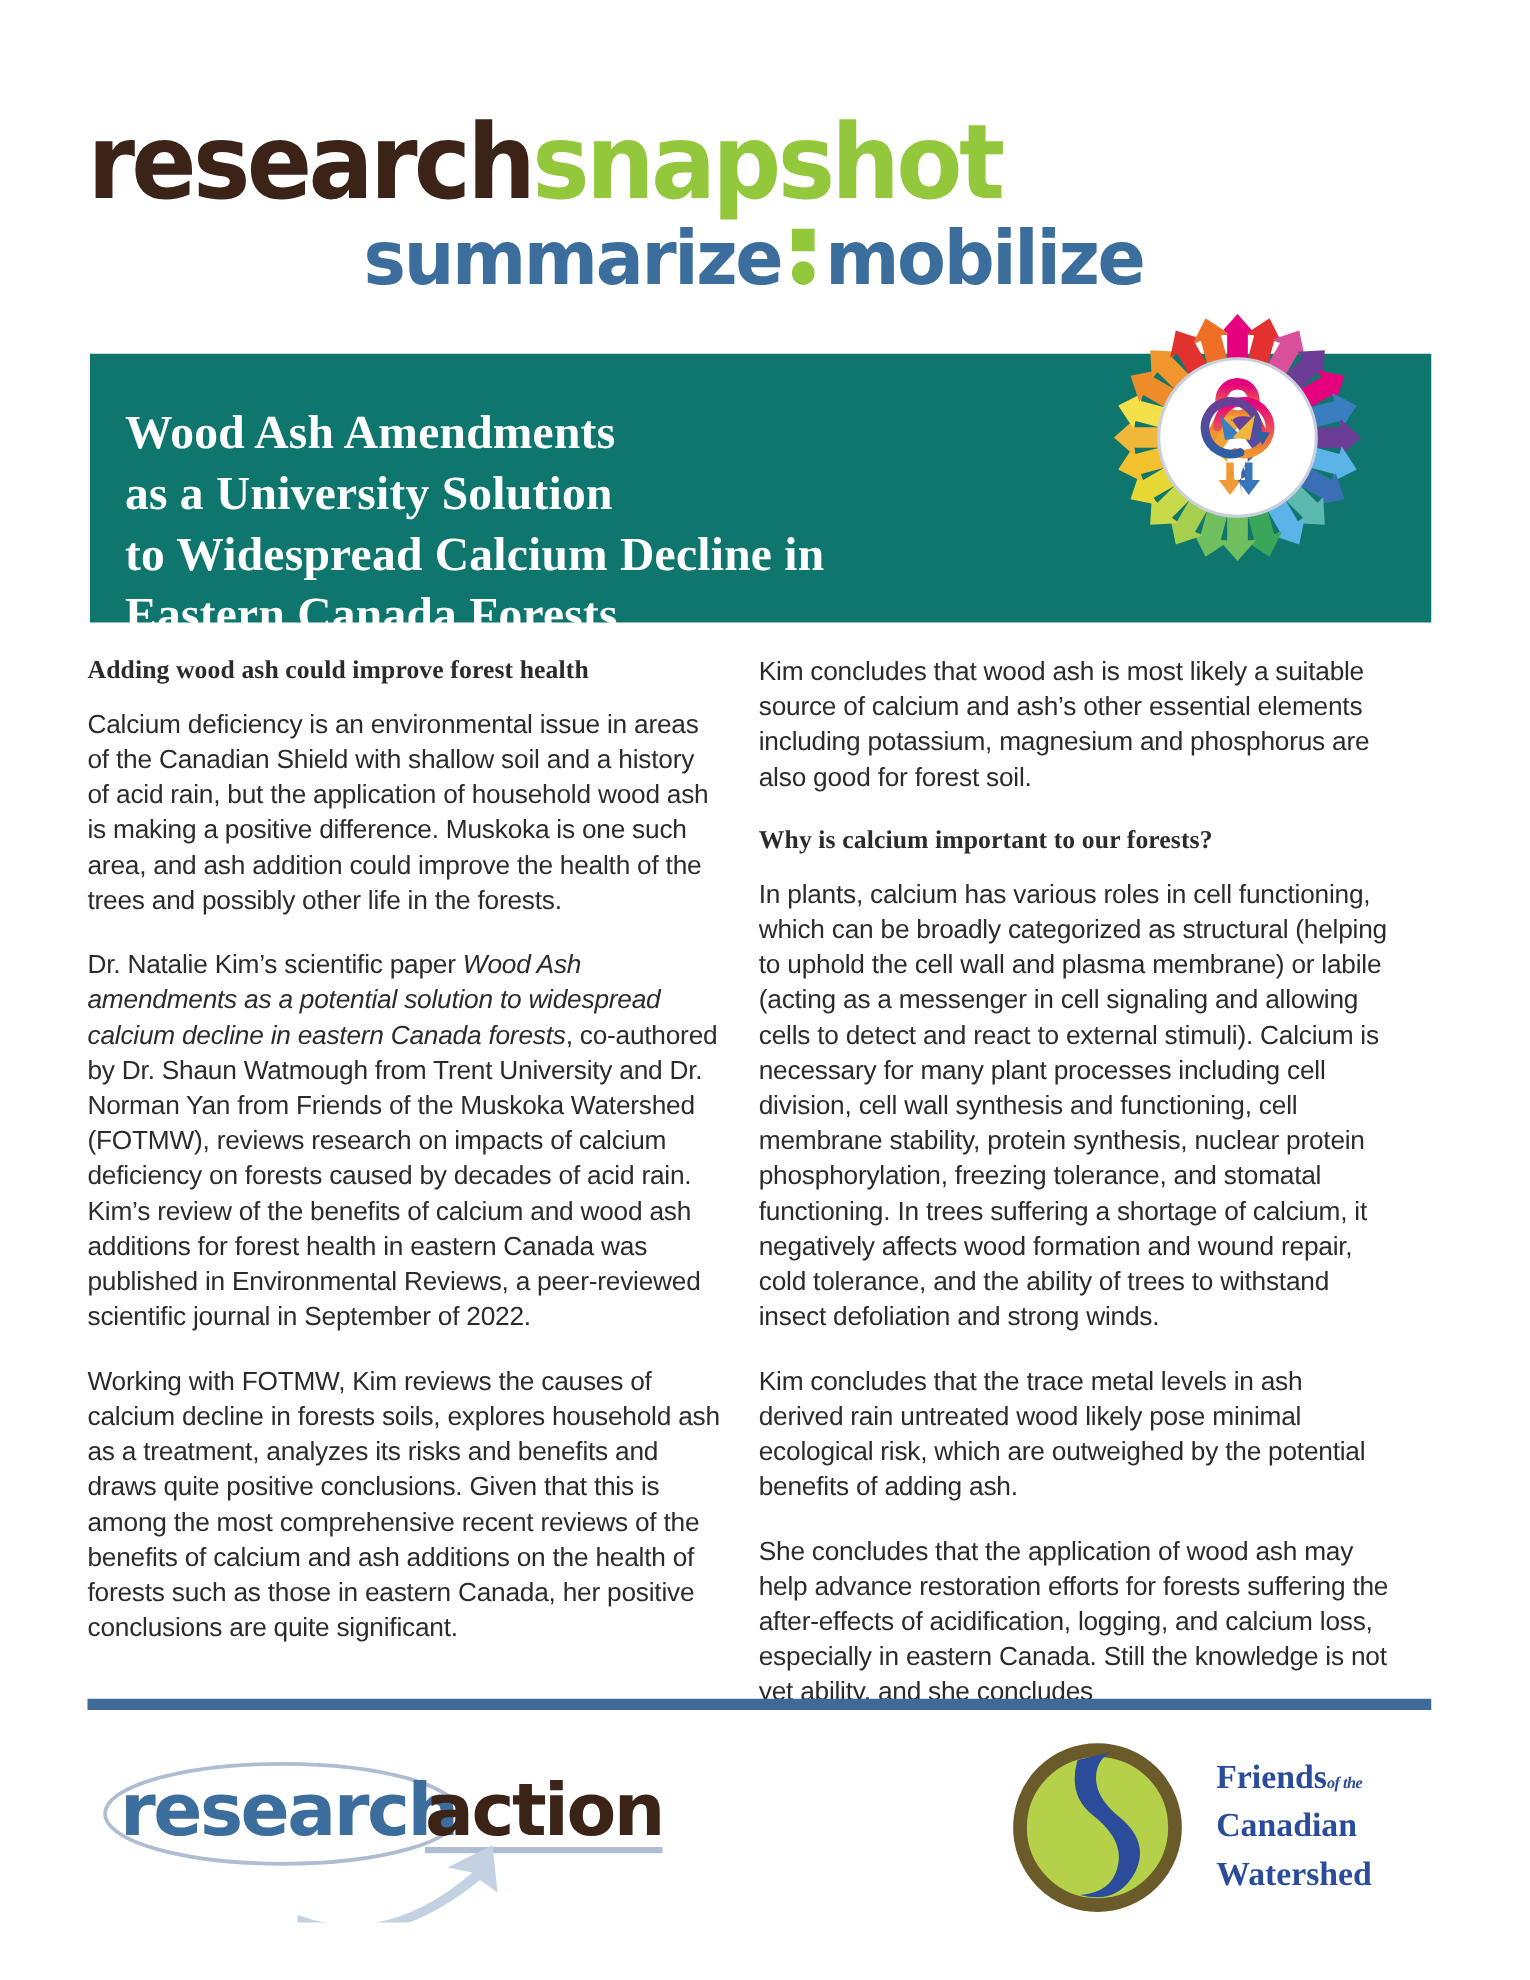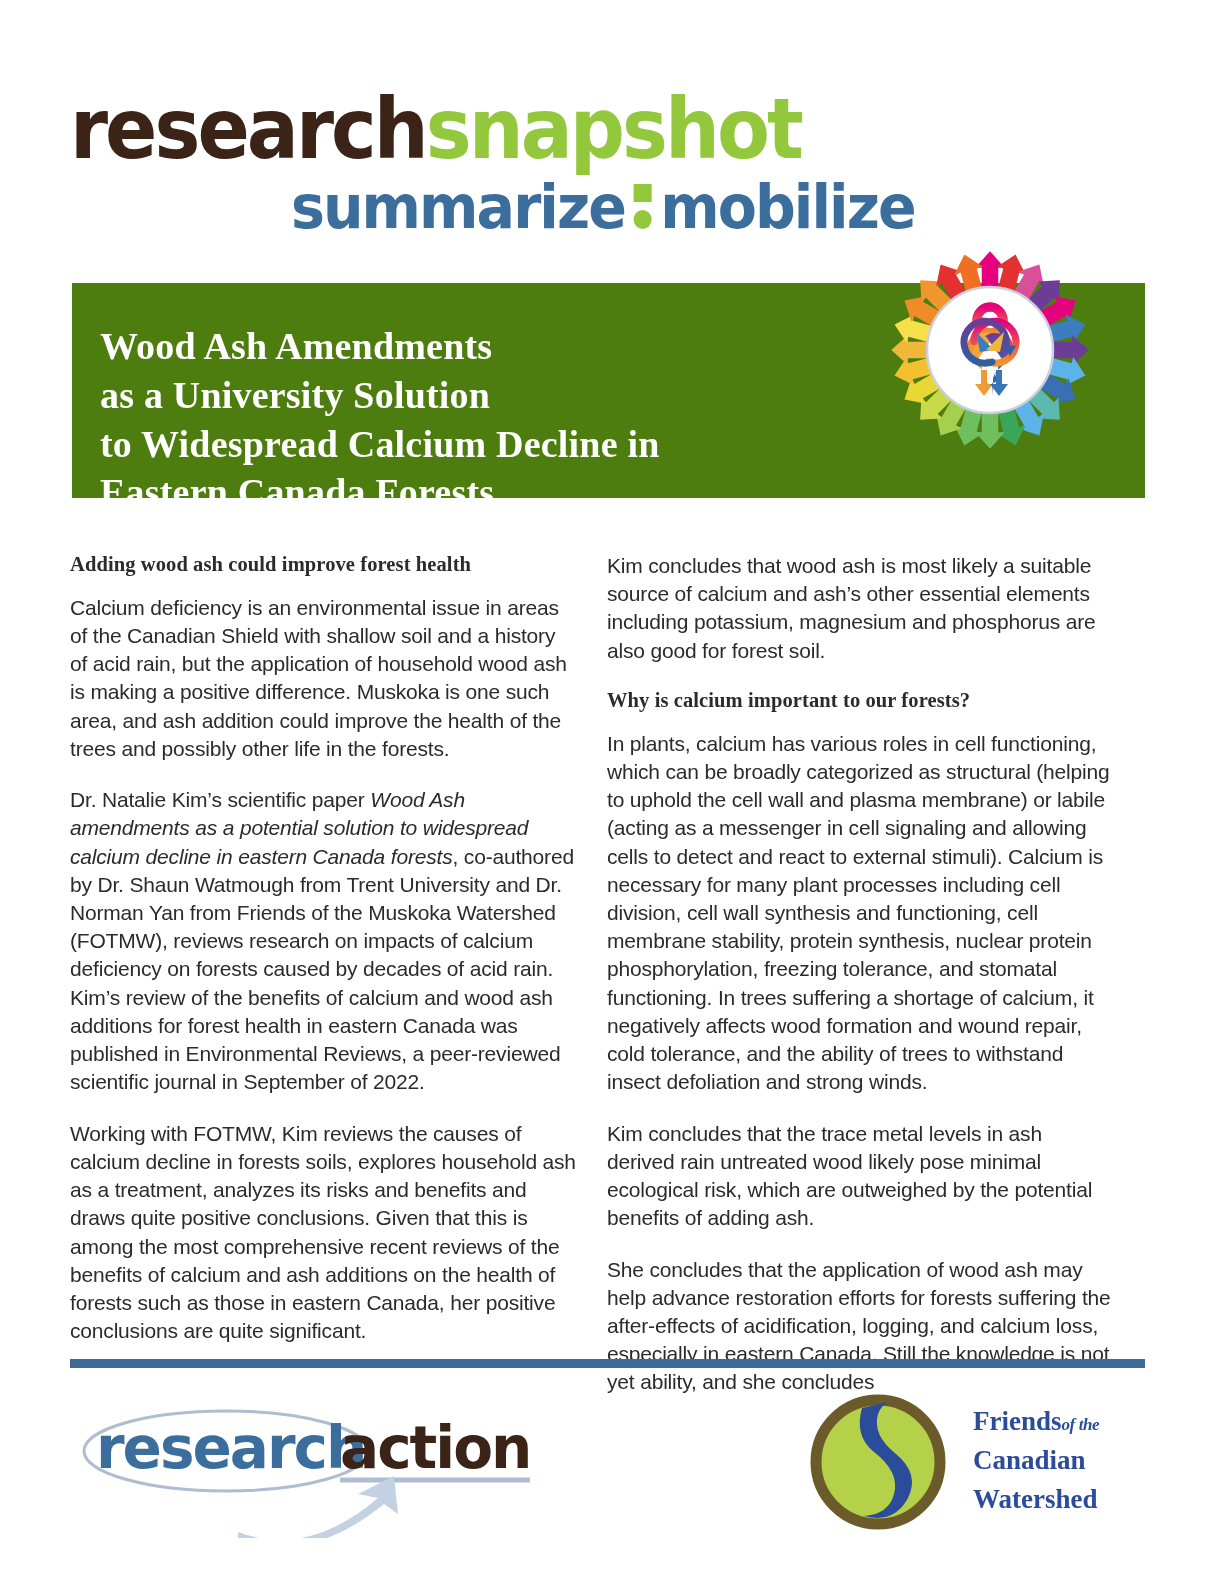--- a/index.html
+++ b/index.html
@@ -82,21 +82,21 @@
     background: #93c83d;
   }
 
   
   .banner {
     position: absolute;
     left: 72px;
     top: 283px;
     width: 1073px;
     height: 215px;
-    background: #4d7c0f;
+    background: #0f766e;
   }
   .banner-title {
     position: absolute;
     left: 28px;
     top: 14px;
     width: 790px;
     font-family: "Liberation Serif", serif;
     font-weight: bold;
     font-size: 38px;
     line-height: 1.28;
@@ -120,21 +120,20 @@
     position: absolute;
     left: 70px;
     top: 524px;
     width: 1075px;
     height: 790px;
   }
   .col {
     position: absolute;
     top: 0;
     width: 508px;
-    margin-top: 28px;
   }
   .col-left  { left: 0; }
   .col-right { left: 537px; }
 
   h2.section-head {
     margin: 0 0 16px 0;
     font-family: "Liberation Serif", serif;
     font-weight: bold;
     font-size: 20.5px;
     line-height: 1.25;
@@ -200,21 +199,21 @@
     left: 163px;
     top: 12px;
     font-family: "Liberation Serif", serif;
     font-weight: bold;
     font-size: 27px;
     line-height: 1.45;
     color: #2b4c9b;
     white-space: nowrap;
   }
   .fmw-text .ofthe {
-    font-size: 17px;
+    font-size: 13px;
     font-style: italic;
     font-weight: bold;
     letter-spacing: -0.4px;
   }
 </style>
 </head>
 <body>
 
 <div class="page">
 

